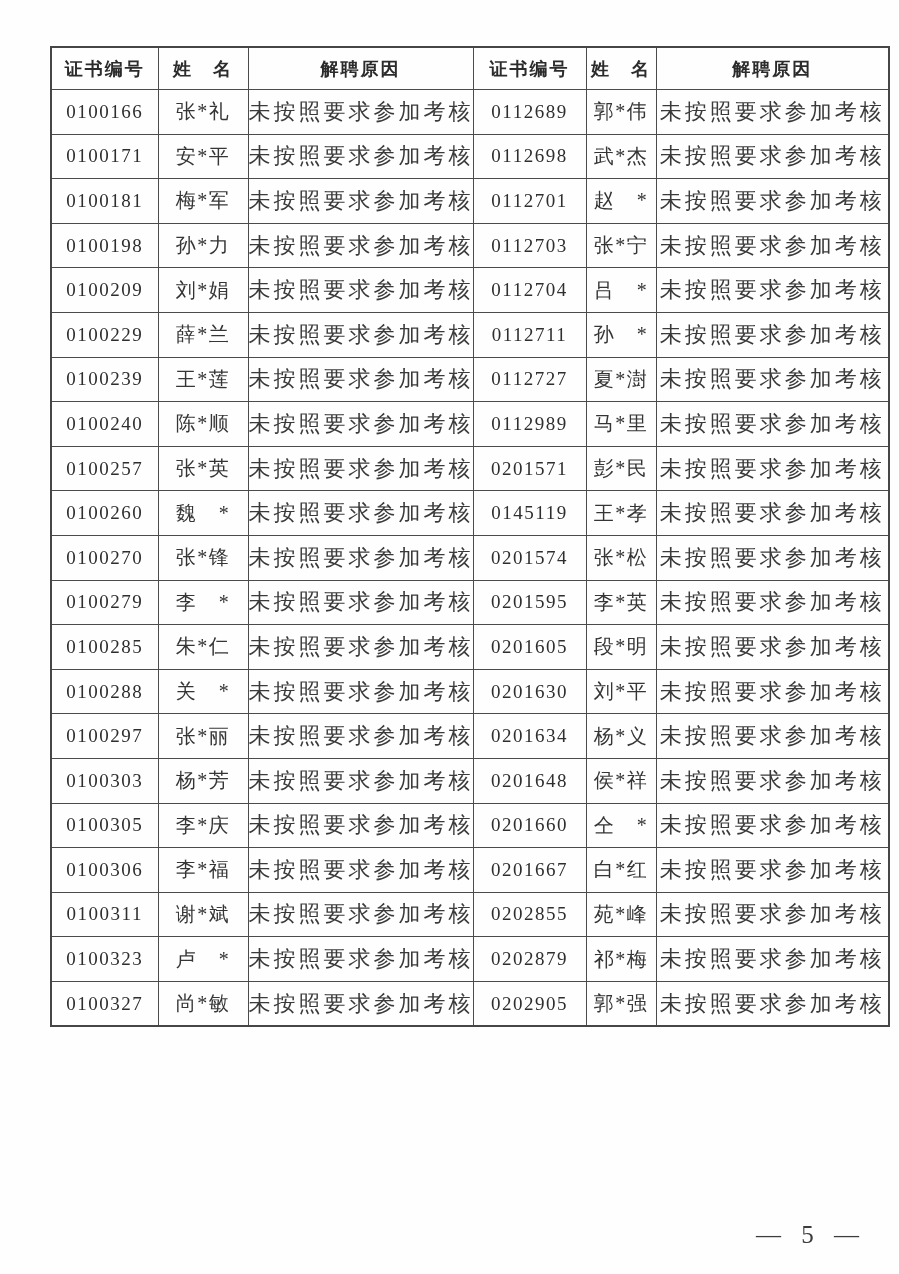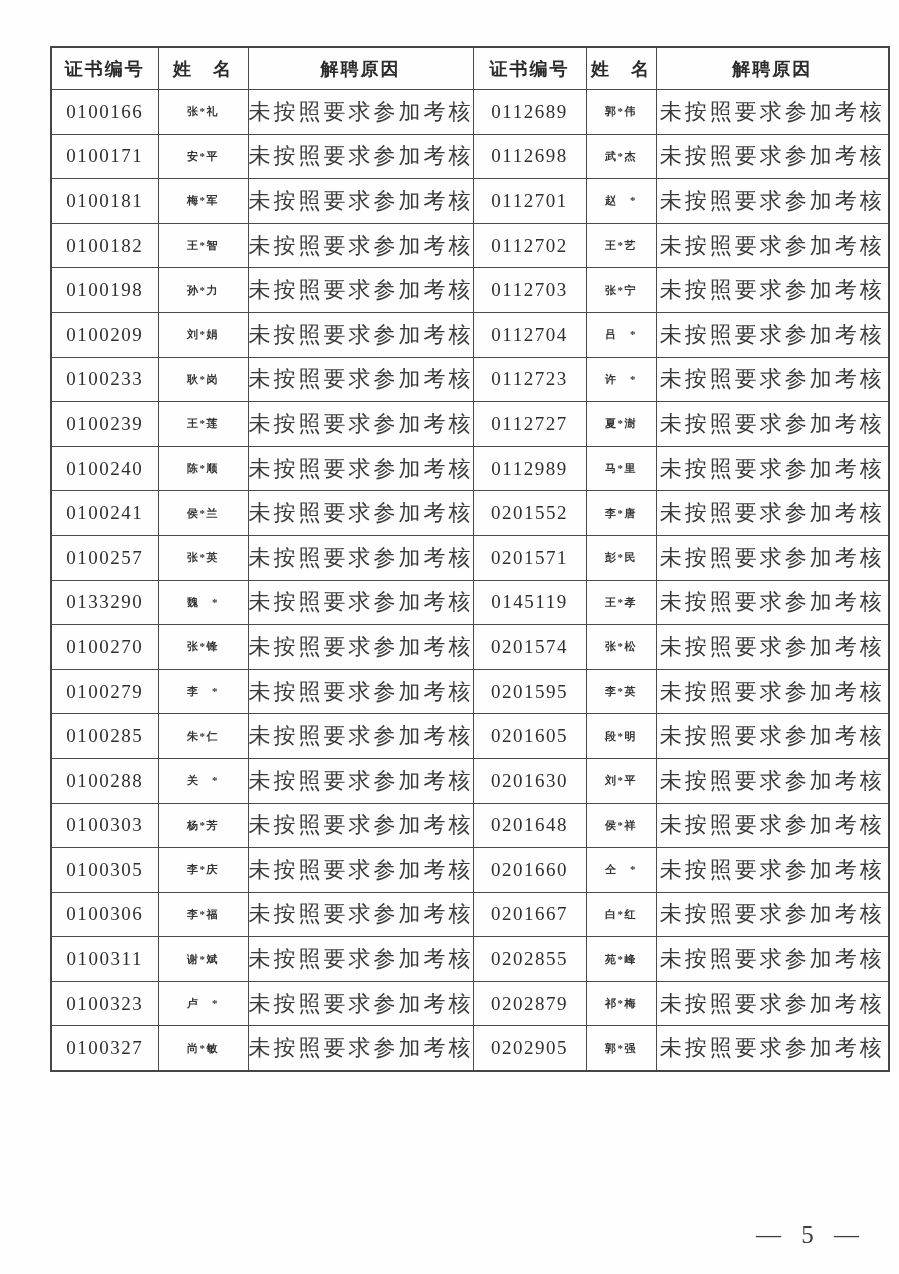--- a/index.html
+++ b/index.html
@@ -46,24 +46,23 @@
   }
   .roster tbody td {
     height: 43.6px;
   }
   td.cert {
     font-size: 19px;
     letter-spacing: 1.5px;
     color: #2e2e2e;
   }
   td.name {
-    font-size: 11px;
+    font-size: 20px;
     letter-spacing: 1.5px;
     color: #353535;
-    font-weight: bold;
   }
   td.reason {
     font-size: 22px;
     letter-spacing: 3px;
     color: #3a3a3a;
   }
   .pageno {
     position: absolute;
     top: 1221px;
     right: 38px;
@@ -117,85 +116,69 @@
         </tr>
         <tr>
           <td class="cert">0100181</td>
           <td class="name">梅*军</td>
           <td class="reason">未按照要求参加考核</td>
           <td class="cert">0112701</td>
           <td class="name">赵　*</td>
           <td class="reason">未按照要求参加考核</td>
         </tr>
         <tr>
-          <td class="cert">0100182</td>
-          <td class="name">王*智</td>
-          <td class="reason">未按照要求参加考核</td>
-          <td class="cert">0112702</td>
-          <td class="name">王*艺</td>
-          <td class="reason">未按照要求参加考核</td>
-        </tr>
-        <tr>
           <td class="cert">0100198</td>
           <td class="name">孙*力</td>
           <td class="reason">未按照要求参加考核</td>
           <td class="cert">0112703</td>
           <td class="name">张*宁</td>
           <td class="reason">未按照要求参加考核</td>
         </tr>
         <tr>
           <td class="cert">0100209</td>
           <td class="name">刘*娟</td>
           <td class="reason">未按照要求参加考核</td>
           <td class="cert">0112704</td>
           <td class="name">吕　*</td>
           <td class="reason">未按照要求参加考核</td>
         </tr>
         <tr>
-          <td class="cert">0100233</td>
-          <td class="name">耿*岗</td>
-          <td class="reason">未按照要求参加考核</td>
-          <td class="cert">0112723</td>
-          <td class="name">许　*</td>
+          <td class="cert">0100229</td>
+          <td class="name">薛*兰</td>
+          <td class="reason">未按照要求参加考核</td>
+          <td class="cert">0112711</td>
+          <td class="name">孙　*</td>
           <td class="reason">未按照要求参加考核</td>
         </tr>
         <tr>
           <td class="cert">0100239</td>
           <td class="name">王*莲</td>
           <td class="reason">未按照要求参加考核</td>
           <td class="cert">0112727</td>
           <td class="name">夏*澍</td>
           <td class="reason">未按照要求参加考核</td>
         </tr>
         <tr>
           <td class="cert">0100240</td>
           <td class="name">陈*顺</td>
           <td class="reason">未按照要求参加考核</td>
           <td class="cert">0112989</td>
           <td class="name">马*里</td>
           <td class="reason">未按照要求参加考核</td>
         </tr>
         <tr>
-          <td class="cert">0100241</td>
-          <td class="name">侯*兰</td>
-          <td class="reason">未按照要求参加考核</td>
-          <td class="cert">0201552</td>
-          <td class="name">李*唐</td>
-          <td class="reason">未按照要求参加考核</td>
-        </tr>
-        <tr>
           <td class="cert">0100257</td>
           <td class="name">张*英</td>
           <td class="reason">未按照要求参加考核</td>
           <td class="cert">0201571</td>
           <td class="name">彭*民</td>
           <td class="reason">未按照要求参加考核</td>
         </tr>
         <tr>
-          <td class="cert">0133290</td>
+          <td class="cert">0100260</td>
           <td class="name">魏　*</td>
           <td class="reason">未按照要求参加考核</td>
           <td class="cert">0145119</td>
           <td class="name">王*孝</td>
           <td class="reason">未按照要求参加考核</td>
         </tr>
         <tr>
           <td class="cert">0100270</td>
           <td class="name">张*锋</td>
           <td class="reason">未按照要求参加考核</td>
@@ -221,20 +204,28 @@
         </tr>
         <tr>
           <td class="cert">0100288</td>
           <td class="name">关　*</td>
           <td class="reason">未按照要求参加考核</td>
           <td class="cert">0201630</td>
           <td class="name">刘*平</td>
           <td class="reason">未按照要求参加考核</td>
         </tr>
         <tr>
+          <td class="cert">0100297</td>
+          <td class="name">张*丽</td>
+          <td class="reason">未按照要求参加考核</td>
+          <td class="cert">0201634</td>
+          <td class="name">杨*义</td>
+          <td class="reason">未按照要求参加考核</td>
+        </tr>
+        <tr>
           <td class="cert">0100303</td>
           <td class="name">杨*芳</td>
           <td class="reason">未按照要求参加考核</td>
           <td class="cert">0201648</td>
           <td class="name">侯*祥</td>
           <td class="reason">未按照要求参加考核</td>
         </tr>
         <tr>
           <td class="cert">0100305</td>
           <td class="name">李*庆</td>

